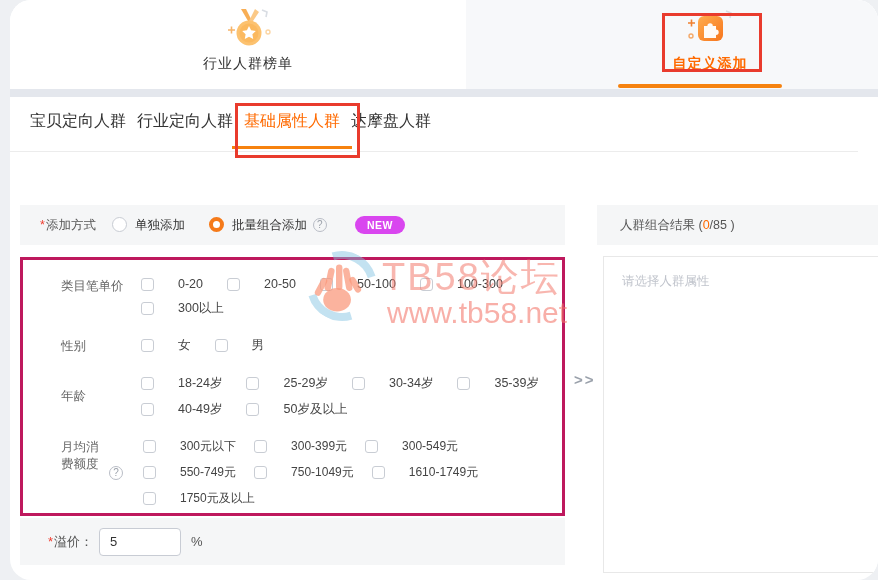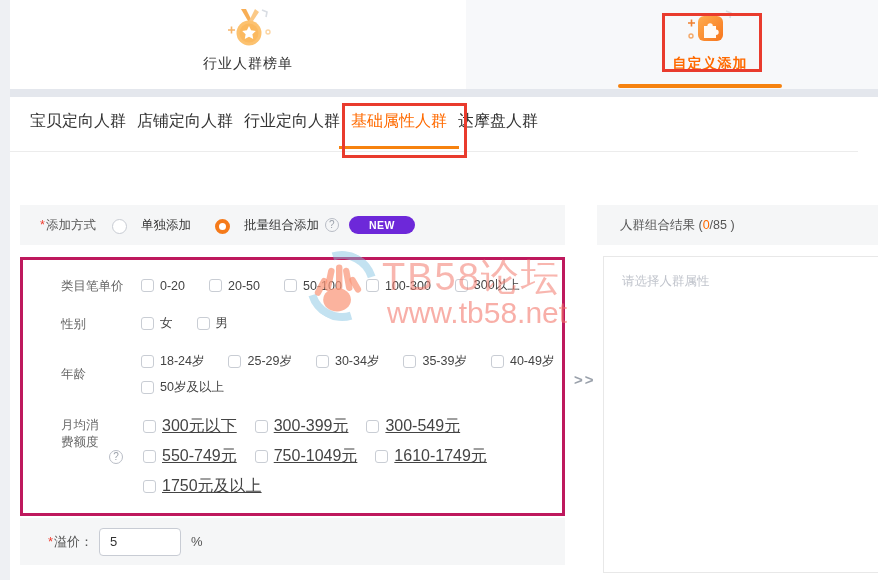--- a/index.html
+++ b/index.html
@@ -3,21 +3,21 @@
 <meta charset="utf-8">
 <style>
   * { margin:0; padding:0; box-sizing:border-box; }
   html,body { width:878px; height:580px; }
   body {
     position:relative; overflow:hidden;
     background:#eef0f3;
     font-family:"Liberation Sans","DejaVu Sans",sans-serif;
     color:#333;
   }
-  .card { position:absolute; left:10px; top:0; width:868px; height:580px; background:#fff; overflow:hidden; }
+  .card { position:absolute; left:10px; top:0; width:868px; height:580px; background:#fff; overflow:hidden;border-radius:21px; }
 
   
   .top-band { position:absolute; left:0; top:0; width:868px; height:89px; background:#fff; }
   .top-band .gray-half { position:absolute; left:456px; top:0; right:0; bottom:0; background:#f7f8fa; }
   .top-tab { position:absolute; top:8px; width:140px; text-align:center; cursor:pointer; }
   .top-tab.industry { left:168px; }
   .top-tab.custom { left:630px; }
   .top-tab .ticon { height:42px; display:flex; align-items:flex-end; justify-content:center; }
   .top-label { margin-top:5px; font-size:14px; color:#333; letter-spacing:1px; }
   .top-tab.custom .top-label { color:#ff6a00; font-weight:bold; }
@@ -38,39 +38,39 @@
 
   
   .sub-tabs { position:absolute; left:15px; top:159px; display:inline-flex; border:1px solid #dcdfe3; border-radius:4px; background:#fff; height:32px; }
   .sub-tab { position:relative; padding:0 13px; line-height:30px; font-size:12px; color:#333; cursor:pointer; white-space:nowrap; }
   .sub-tab.active { margin:-1px 0 -1px -1px; height:32px; line-height:30px; border:1px solid #f2b37c; border-radius:4px; background:#fdf4e8; color:#ff6a00; z-index:1; }
 
   
   .add-band { position:absolute; left:10px; top:205px; width:545px; height:40px; background:#f5f6f7; display:flex; align-items:center; padding-left:20px; font-size:12.5px; color:#555; }
   .req { color:#f03b2e; margin-right:1px; }
   .add-options { display:flex; align-items:center; margin-left:16px; }
-  .radio-opt { display:inline-flex; align-items:flex-end; gap:14px; cursor:pointer; color:#333; margin-right:24px; }
+  .radio-opt { display:inline-flex; align-items:flex-start; gap:8px; cursor:pointer; color:#333; margin-right:24px; }
   .radio-opt:last-of-type { margin-right:0; }
   .radio { width:15px; height:15px; border-radius:50%; border:1px solid #c8ccd3; background:#fff; flex:none; }
   .radio.checked { border:4.5px solid #f57a1a; }
   .help { display:inline-block; width:14px; height:14px; border-radius:50%; border:1px solid #b9bdc6; color:#9ba1aa; font-size:10px; line-height:12px; text-align:center; cursor:pointer; flex:none; }
   .add-options .help { margin-left:6px; }
-  .new-badge { display:inline-block; background:#6d28d9; color:#fff; font-weight:bold; font-size:10.5px; line-height:1; padding:4px 20px 3px; border-radius:9px; margin-left:10px; letter-spacing:.5px; }
+  .new-badge { display:inline-block; background:#d946ef; color:#fff; font-weight:bold; font-size:10.5px; line-height:1; padding:4px 12px 3px; border-radius:9px; margin-left:28px; letter-spacing:.5px; }
 
   
   .left-box { position:absolute; left:10px; top:257px; width:545px; height:259px; border:3px solid #be185d; background:#fff; padding-top:17px; }
   .filter-row { display:flex; align-items:flex-start; padding-left:38px; margin-bottom:20px; }
   .flabel { width:72px; flex:none; color:#666; font-size:12.5px; line-height:17px; padding-top:1px; }
   .filter-row.narrow .flabel { width:48px; }
   .filter-row:nth-child(3) .flabel { align-self:center; padding-top:0; }
   .filter-row .help { align-self:center; margin:0 12px 0 0; }
   .fopts { flex:1; display:flex; flex-wrap:wrap; column-gap:16px; row-gap:9px; padding-right:6px; }
   .filter-row:nth-child(4) .fopts { column-gap:10px; font-size:12px; }
-  .opt { display:inline-flex; align-items:center; gap:6px; font-size:12.5px; color:#444; cursor:pointer; white-space:nowrap;padding-left:8px; }
-  .filter-row:nth-child(4) .opt { font-size:16px;text-decoration:underline; }
+  .opt { display:inline-flex; align-items:center; gap:24px; font-size:12.5px; color:#444; cursor:pointer; white-space:nowrap;padding-left:8px; }
+  .filter-row:nth-child(4) .opt { font-size:12px; }
   .cb { width:13px; height:13px; border:1px solid #c9cdd4; border-radius:3px; background:#fff; flex:none; }
 
   
   .premium-band { position:absolute; left:10px; top:518px; width:545px; height:47px; background:#f5f6f7; display:flex; align-items:center; padding-left:28px; font-size:13px; color:#555; }
   .premium-input { width:82px; height:28px; border:1px solid #c8ccd4; border-radius:4px; background:#fff; margin-left:6px; padding-left:10px; font-size:13px; color:#333; font-family:inherit; }
   .premium-unit { margin-left:10px; color:#555; }
 
   
   .transfer { position:absolute; left:564px; top:371px; font-size:15px; font-weight:bold; color:#9aa1ab; letter-spacing:2px; }
 
@@ -131,21 +131,20 @@
       <div class="top-label">自定义添加</div>
       <div class="red-box custom-red"></div>
     </div>
 
     <div class="top-underline"></div>
   </div>
   <div class="band-divider"></div>
 
   <div class="nav-tabs">
       <div class="nav-tab"><span>宝贝定向人群</span></div>
-      <div class="nav-tab"><span>店铺定向人群</span></div>
       <div class="nav-tab"><span>行业定向人群</span></div>
       <div class="nav-tab active"><span>基础属性人群</span><i class="nav-underline"></i><i class="red-box nav-red"></i></div>
       <div class="nav-tab"><span>达摩盘人群</span></div>
     </div>
 
 
   <div class="add-band">
     <span class="req">*</span>
       <span>添加方式</span>
     <span class="add-options">

